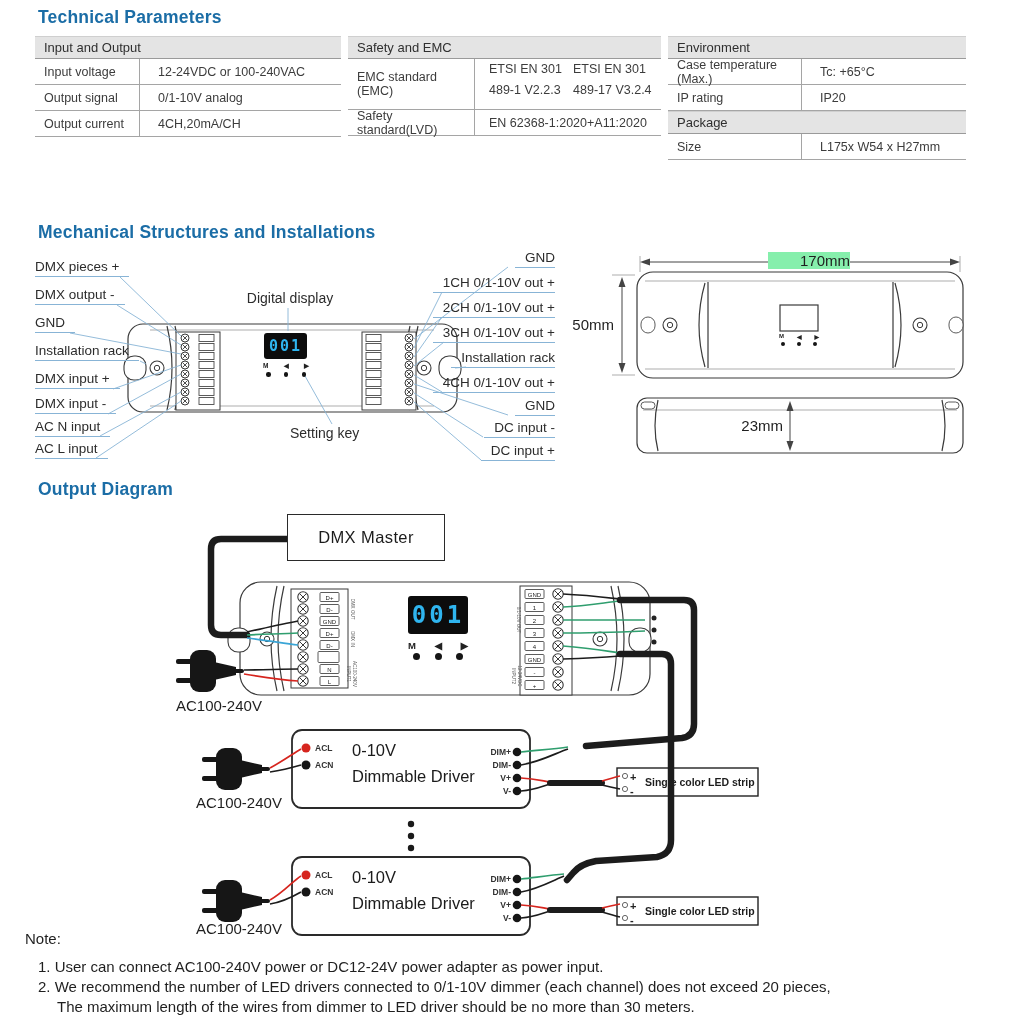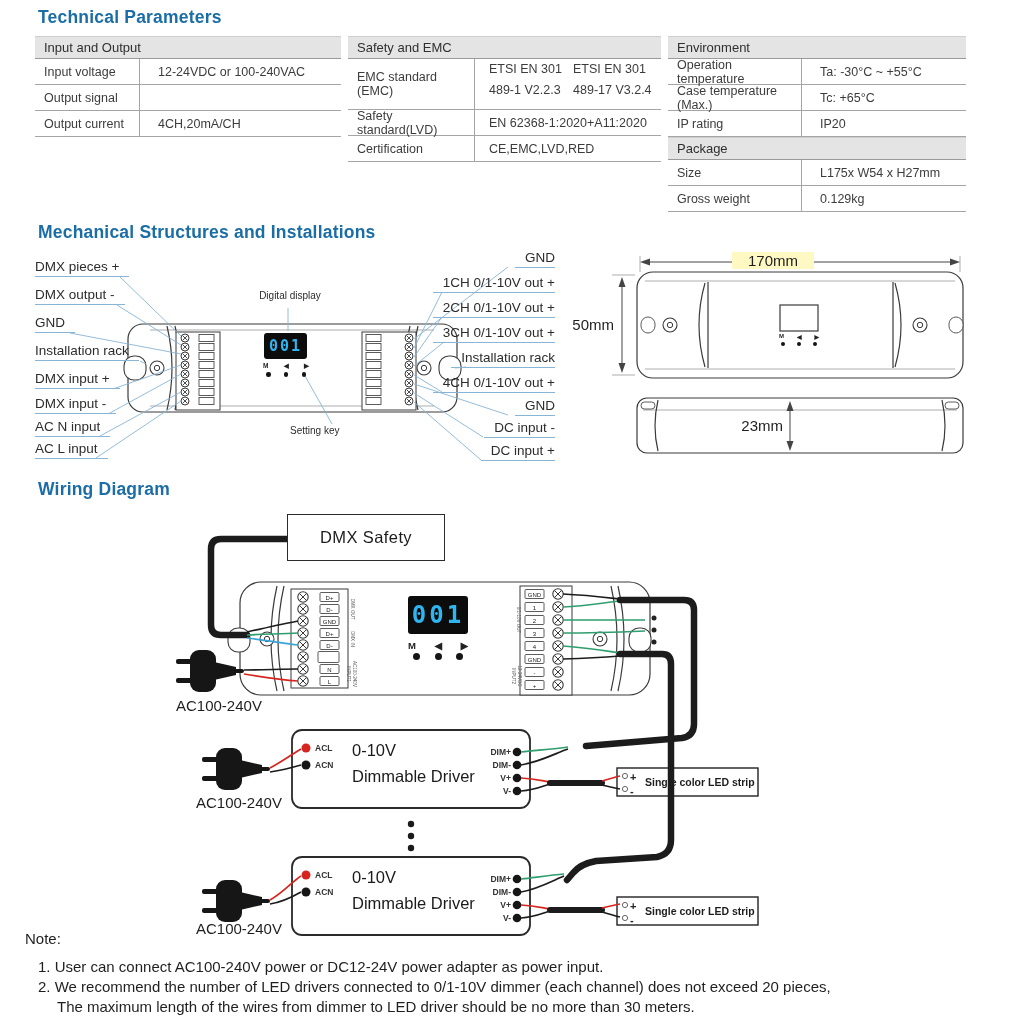--- a/index.html
+++ b/index.html
@@ -12,21 +12,21 @@
            display:flex;align-items:center;padding-left:9px;font-size:13px;color:#2f2f2f}
   .tbl .row{display:flex;border-bottom:1px solid #a5a5a5;align-items:stretch}
   .tbl .c1{display:flex;align-items:center;padding-left:9px;border-right:1px solid #a5a5a5;box-sizing:border-box}
   .tbl .c2{flex:1;display:flex;align-items:center;padding-left:18px}
   .tbl .c2col{flex:1;display:flex;flex-direction:row;justify-content:flex-end;padding-left:14px;line-height:21px}
   
   .mlab{position:absolute;left:35px;font-size:13.5px;color:#2c2c2c;
         border-bottom:1px solid #88b4d6;padding:0 10px 2px 0;white-space:nowrap}
   .mrab{position:absolute;right:469px;font-size:13.5px;color:#2c2c2c;
         border-bottom:1px solid #88b4d6;padding:0 0 2px 10px;white-space:nowrap}
-  .ptr{position:absolute;font-size:10px;color:#2c2c2c;white-space:nowrap}
+  .ptr{position:absolute;font-size:14px;color:#2c2c2c;white-space:nowrap}
   
   .disp{position:absolute;background:#0c0c0c;border-radius:3px;color:#2fb5ef;
         font-family:"DejaVu Sans Mono",monospace;font-weight:bold;
         display:flex;align-items:center;justify-content:center}
   #mech-display{left:264px;top:333px;width:43px;height:26px;font-size:15px;letter-spacing:2px}
   #wir-display{left:408px;top:596px;width:60px;height:38px;font-size:24px;letter-spacing:3px}
   .keys{position:absolute;display:flex;justify-content:space-between;font-weight:bold;color:#222}
   #mech-keys{left:263px;top:362px;width:46px;font-size:6.5px}
   #top-keys{left:779px;top:333px;width:40px;font-size:6px}
   #wir-keys{left:408px;top:640px;width:60px;font-size:9.5px}
@@ -402,68 +402,57 @@
 <h1 class="sec" style="left:38px;top:7px">Technical Parameters</h1>
 
 <div class="tbl" style="left:35px;top:36px;width:306px">
   <div class="hd">Input and Output</div>
   <div class="row" style="height:25px">
     <div class="c1" style="width:105px">Input voltage</div>
     <div class="c2">12-24VDC or 100-240VAC</div>
   </div>
   <div class="row" style="height:25px">
     <div class="c1" style="width:105px">Output signal</div>
+    <div class="c2">0/1-10V analog</div>
   </div>
   <div class="row" style="height:25px">
     <div class="c1" style="width:105px">Output current</div>
     <div class="c2">4CH,20mA/CH</div>
   </div>
 </div>
 
 <div class="tbl" style="left:348px;top:36px;width:313px">
   <div class="hd">Safety and EMC</div>
   <div class="row" style="height:50px">
     <div class="c1" style="width:127px">EMC standard (EMC)</div>
     <div class="c2col">
       <div>ETSI EN 301 489-1 V2.2.3</div>
       <div>ETSI EN 301 489-17 V3.2.4</div>
     </div>
   </div>
   <div class="row" style="height:25px">
     <div class="c1" style="width:127px">Safety standard(LVD)</div>
     <div class="c2" style="padding-left:14px">EN 62368-1:2020+A11:2020</div>
   </div>
-  <div class="row" style="height:25px">
-    <div class="c1" style="width:127px">Certification</div>
-    <div class="c2" style="padding-left:14px">CE,EMC,LVD,RED</div>
-  </div>
 </div>
 
 <div class="tbl" style="left:668px;top:36px;width:298px">
   <div class="hd">Environment</div>
   <div class="row" style="height:25px">
-    <div class="c1" style="width:134px">Operation temperature</div>
-    <div class="c2">Ta: -30°C ~ +55°C</div>
-  </div>
-  <div class="row" style="height:25px">
     <div class="c1" style="width:134px">Case temperature (Max.)</div>
     <div class="c2">Tc: +65°C</div>
   </div>
   <div class="row" style="height:25px">
     <div class="c1" style="width:134px">IP rating</div>
     <div class="c2">IP20</div>
   </div>
   <div class="hd">Package</div>
   <div class="row" style="height:25px">
     <div class="c1" style="width:134px">Size</div>
     <div class="c2">L175x W54 x H27mm</div>
-  </div>
-  <div class="row" style="height:25px">
-    <div class="c1" style="width:134px">Gross weight</div>
-    <div class="c2">0.129kg</div>
   </div>
 </div>
 
 <h1 class="sec" style="left:38px;top:222px">Mechanical Structures and Installations</h1>
 
 <div class="mlab" style="top:259px">DMX pieces +</div>
 <div class="mlab" style="top:287px">DMX output -</div>
 <div class="mlab" style="top:315px">GND</div>
 <div class="mlab" style="top:343px">Installation rack</div>
 <div class="mlab" style="top:371px">DMX input +</div>
@@ -500,27 +489,27 @@
   <span>M</span>
   <span>◀</span>
   <span>▶</span>
 </div>
 <div class="dots" id="top-dots">
     <i></i>
     <i></i>
     <i></i>
   </div>
 
-<div class="dimlab" style="left:732px;top:252px;width:82px;text-align:center;background:#fef9c3">170mm</div>
+<div class="dimlab" style="left:768px;top:252px;width:82px;text-align:right;background:#86efac">170mm</div>
 <div class="dimlab" style="left:558px;top:316px;width:56px;text-align:right">50mm</div>
 <div class="dimlab" style="left:731px;top:417px;width:52px;text-align:right">23mm</div>
 
-<h1 class="sec" style="left:38px;top:479px">Wiring Diagram</h1>
-
-<div id="dmx-master">DMX Safety</div>
+<h1 class="sec" style="left:38px;top:479px">Output Diagram</h1>
+
+<div id="dmx-master">DMX Master</div>
 
 <div class="disp" id="wir-display">001</div>
 <div class="keys" id="wir-keys">
   <span>M</span>
   <span>◀</span>
   <span>▶</span>
 </div>
 <div class="dots" id="wir-dots">
     <i></i>
     <i></i>

